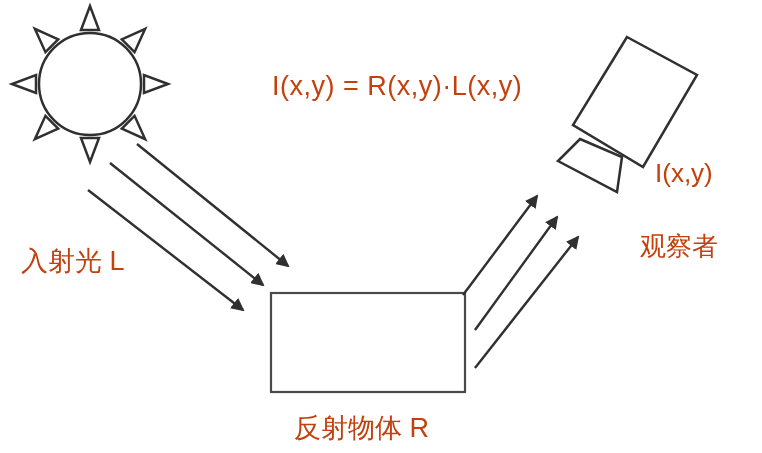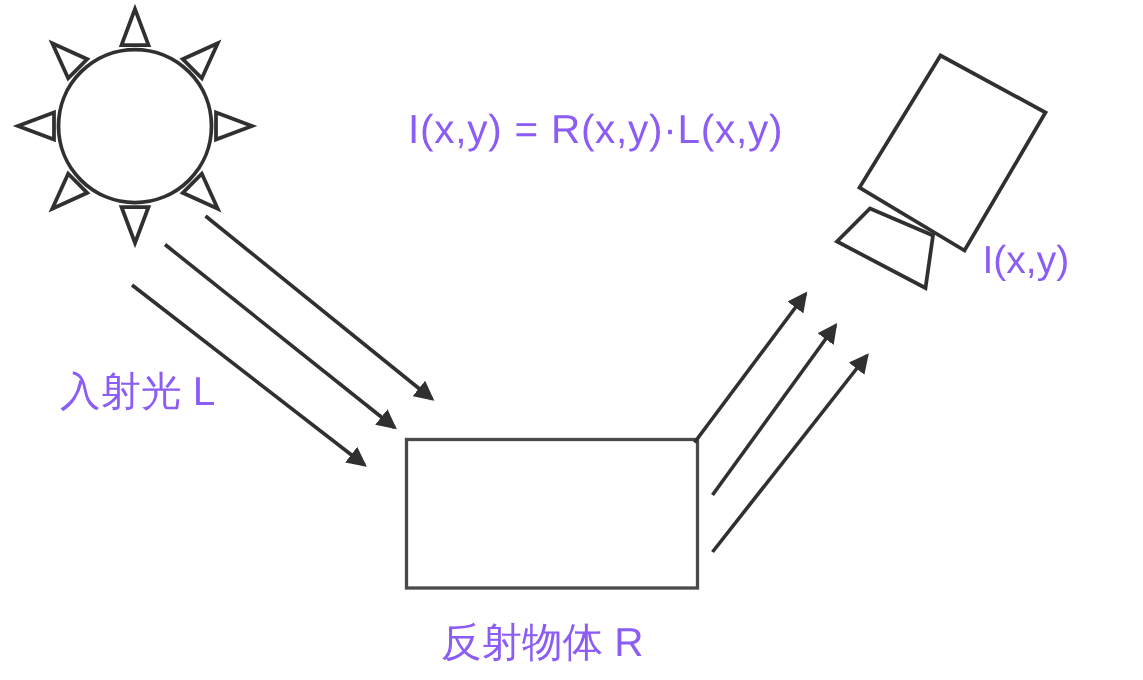--- a/index.html
+++ b/index.html
@@ -15,33 +15,33 @@
     overflow: hidden;
     font-family: "Liberation Sans", sans-serif;
   }
   .canvas svg {
     position: absolute;
     left: 0;
     top: 0;
   }
   .label {
     position: absolute;
-    color: #8b5cf6;
+    color: #c2410c;
     white-space: nowrap;
     line-height: 1.1;
     font-family: "Liberation Sans", sans-serif;
   }
   .formula {
     left: 272px;
     top: 72px;
     font-size: 27px;
     letter-spacing: 0.5px;
   }
   .incident-label {
-    left: 40px;
+    left: 21px;
     top: 247px;
     font-size: 27px;
   }
   .object-label {
     left: 294px;
     top: 414px;
     font-size: 27px;
   }
   .intensity-label {
     left: 655px;
@@ -99,14 +99,15 @@
   </svg>
 
   <div class="label formula">I(x,y) = R(x,y)·L(x,y)</div>
 
   <div class="label incident-label">入射光 L</div>
 
   <div class="label intensity-label">I(x,y)</div>
 
   <div class="label object-label">反射物体 R</div>
 
+  <div class="label observer-label">观察者</div>
 
 </div>
 
 </body></html>

